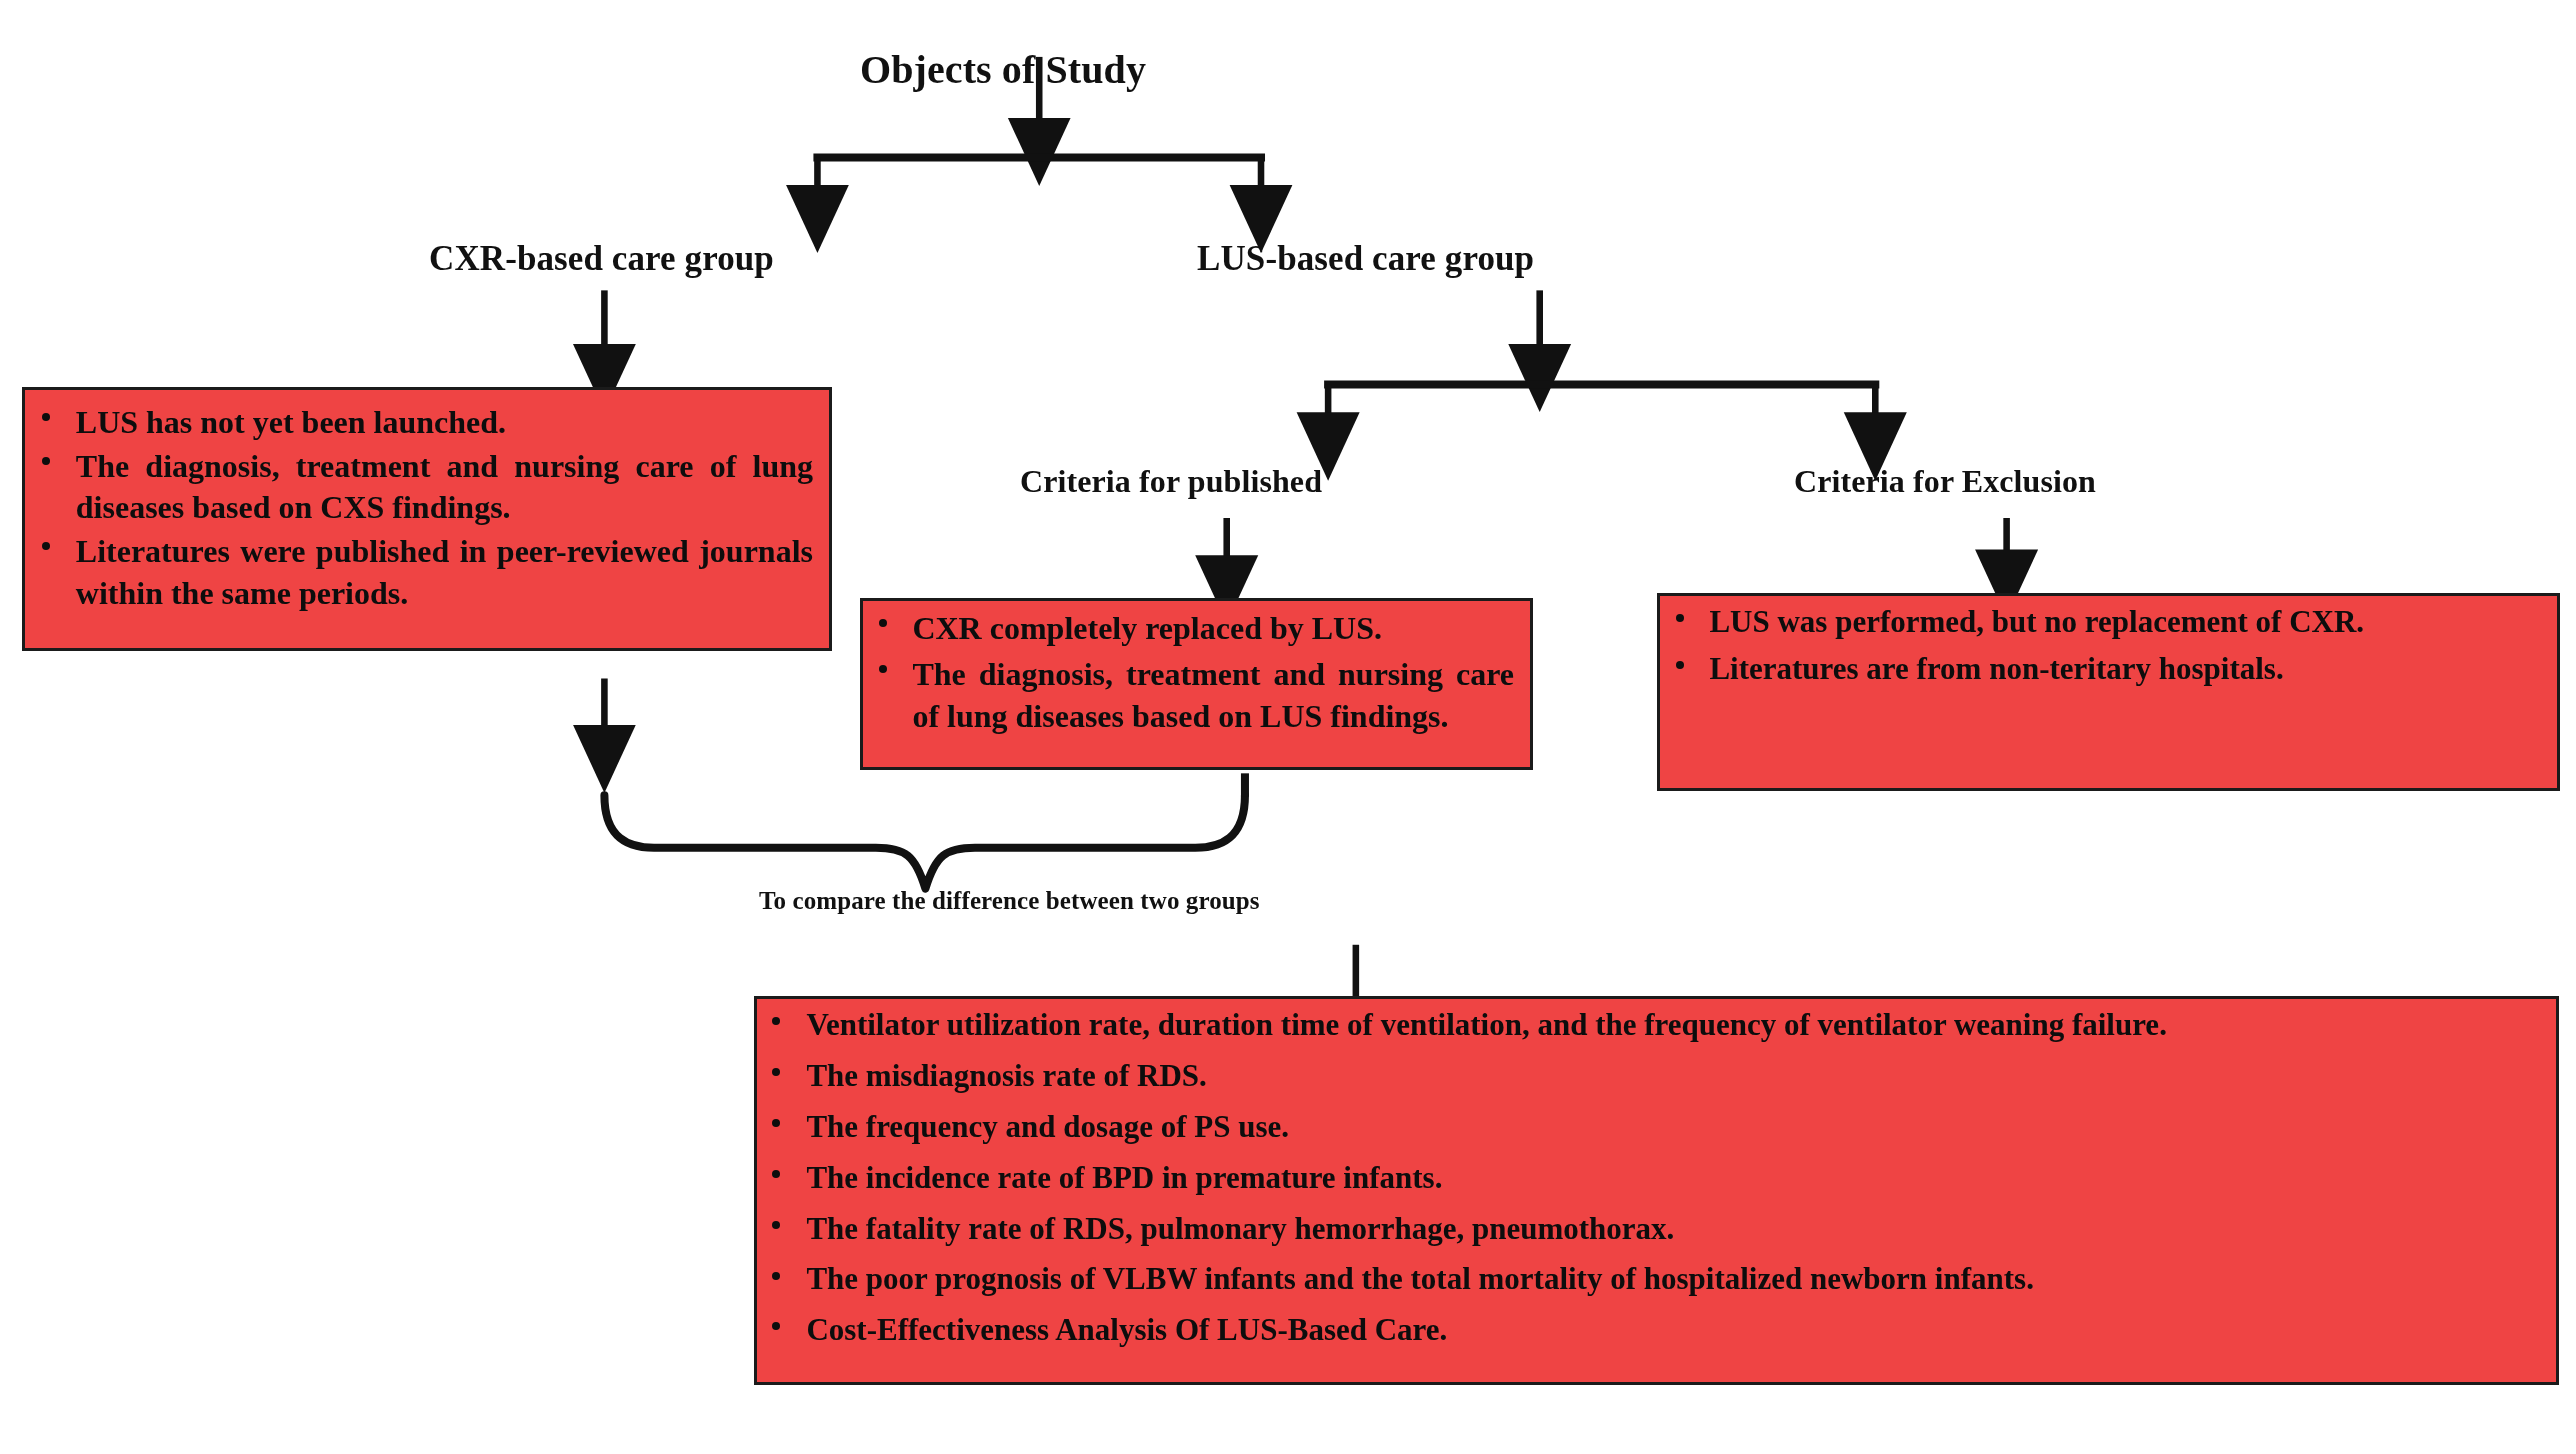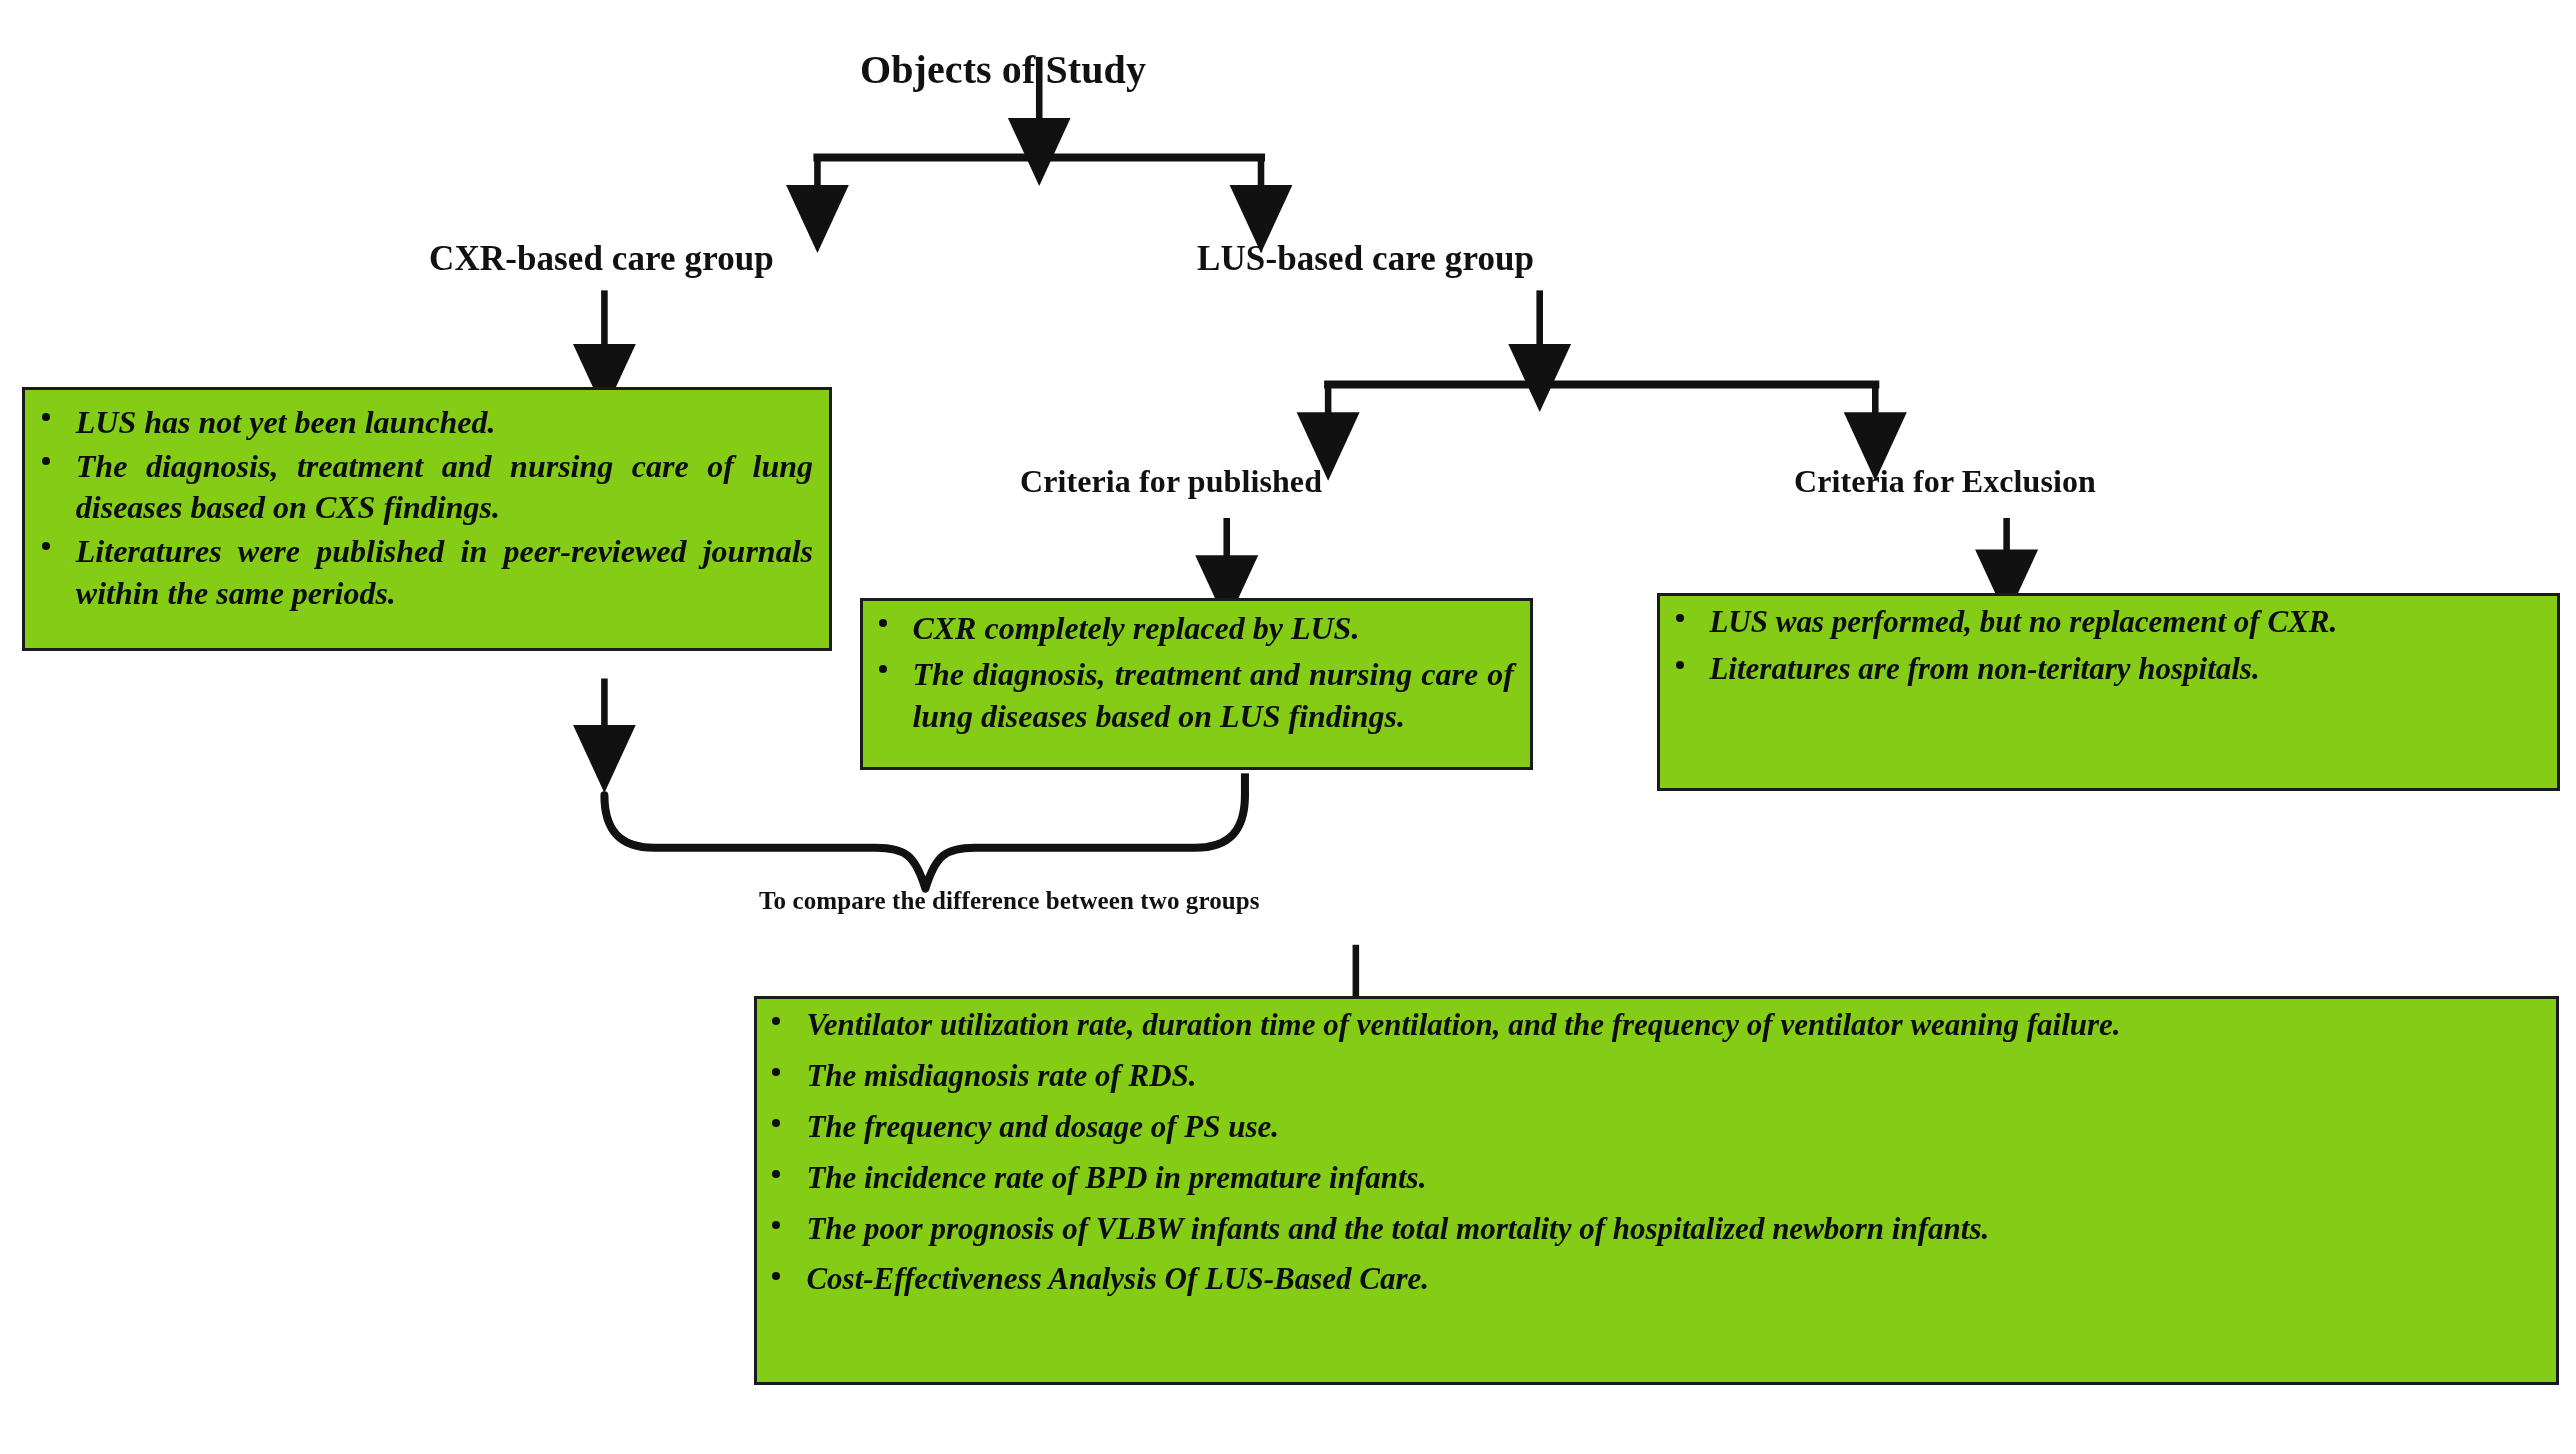--- a/index.html
+++ b/index.html
@@ -38,24 +38,23 @@
     font-size: 35px;
   }
   .criteria-label {
     font-size: 32px;
   }
   .compare-label {
     font-size: 25px;
   }
   .box {
     position: absolute;
-    background: #84cc16;
+    background: #ef4444;
     border: 3.6px solid #1b1b1b;
     box-sizing: border-box;
-    font-style: italic;
   }
   .bullets {
     list-style: none;
     margin: 0;
     padding: 0;
   }
   .bullet-row {
     position: relative;
     display: block;
     padding-left: 45px;
@@ -175,19 +174,20 @@
       <span class="bullet-row">Literatures are from non-teritary hospitals.</span>
     </div>
   </div>
 
   <div class="box" id="box-outcomes">
     <div class="bullets">
       <span class="bullet-row">Ventilator utilization rate, duration time of ventilation, and the frequency of ventilator weaning failure.</span>
       <span class="bullet-row">The misdiagnosis rate of RDS.</span>
       <span class="bullet-row">The frequency and dosage of PS use.</span>
       <span class="bullet-row">The incidence rate of BPD in premature infants.</span>
+      <span class="bullet-row">The fatality rate of RDS, pulmonary hemorrhage, pneumothorax.</span>
       <span class="bullet-row">The poor prognosis of VLBW infants and the total mortality of hospitalized newborn infants.</span>
       <span class="bullet-row">Cost-Effectiveness Analysis  Of LUS-Based Care.</span>
     </div>
   </div>
 
 </div>
 
 
 </body></html>

